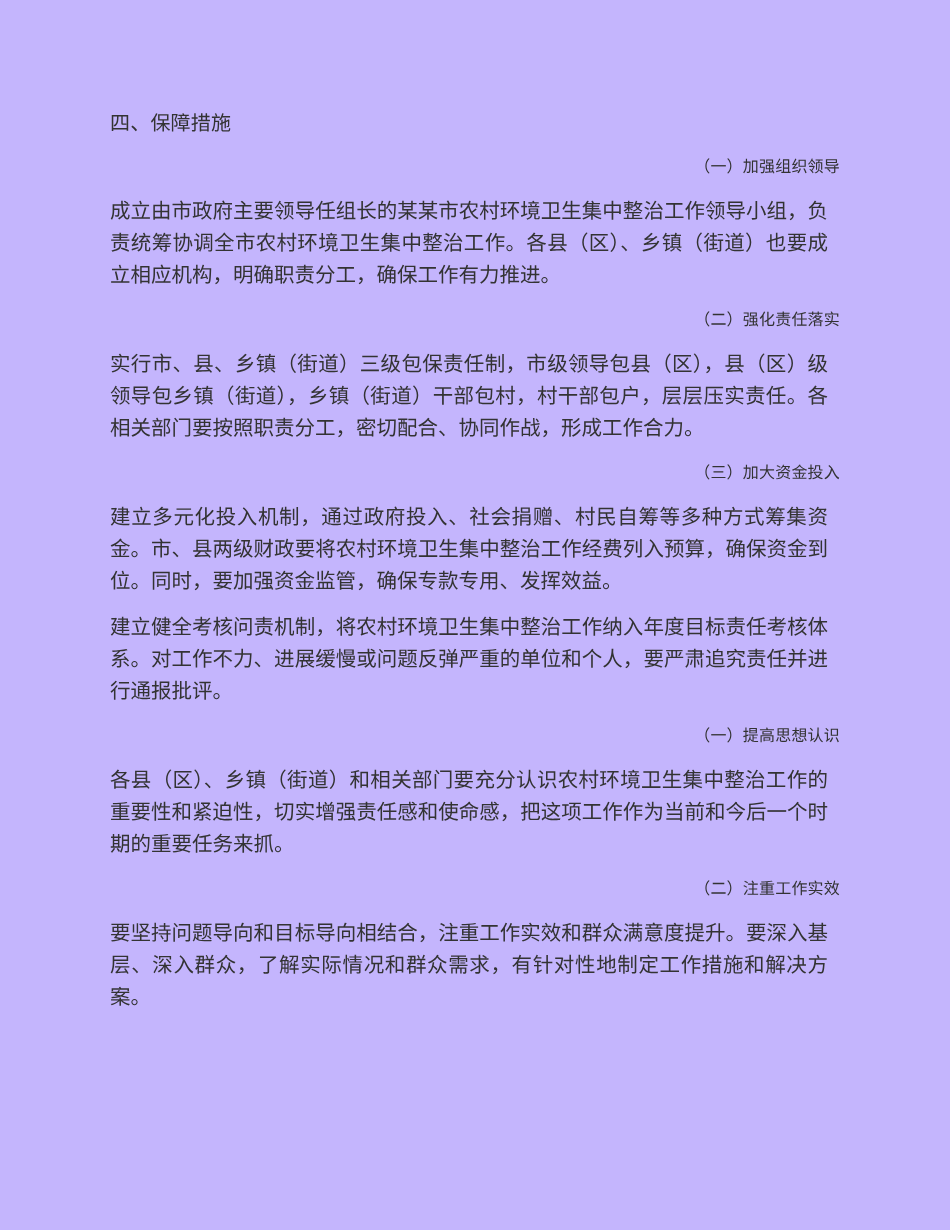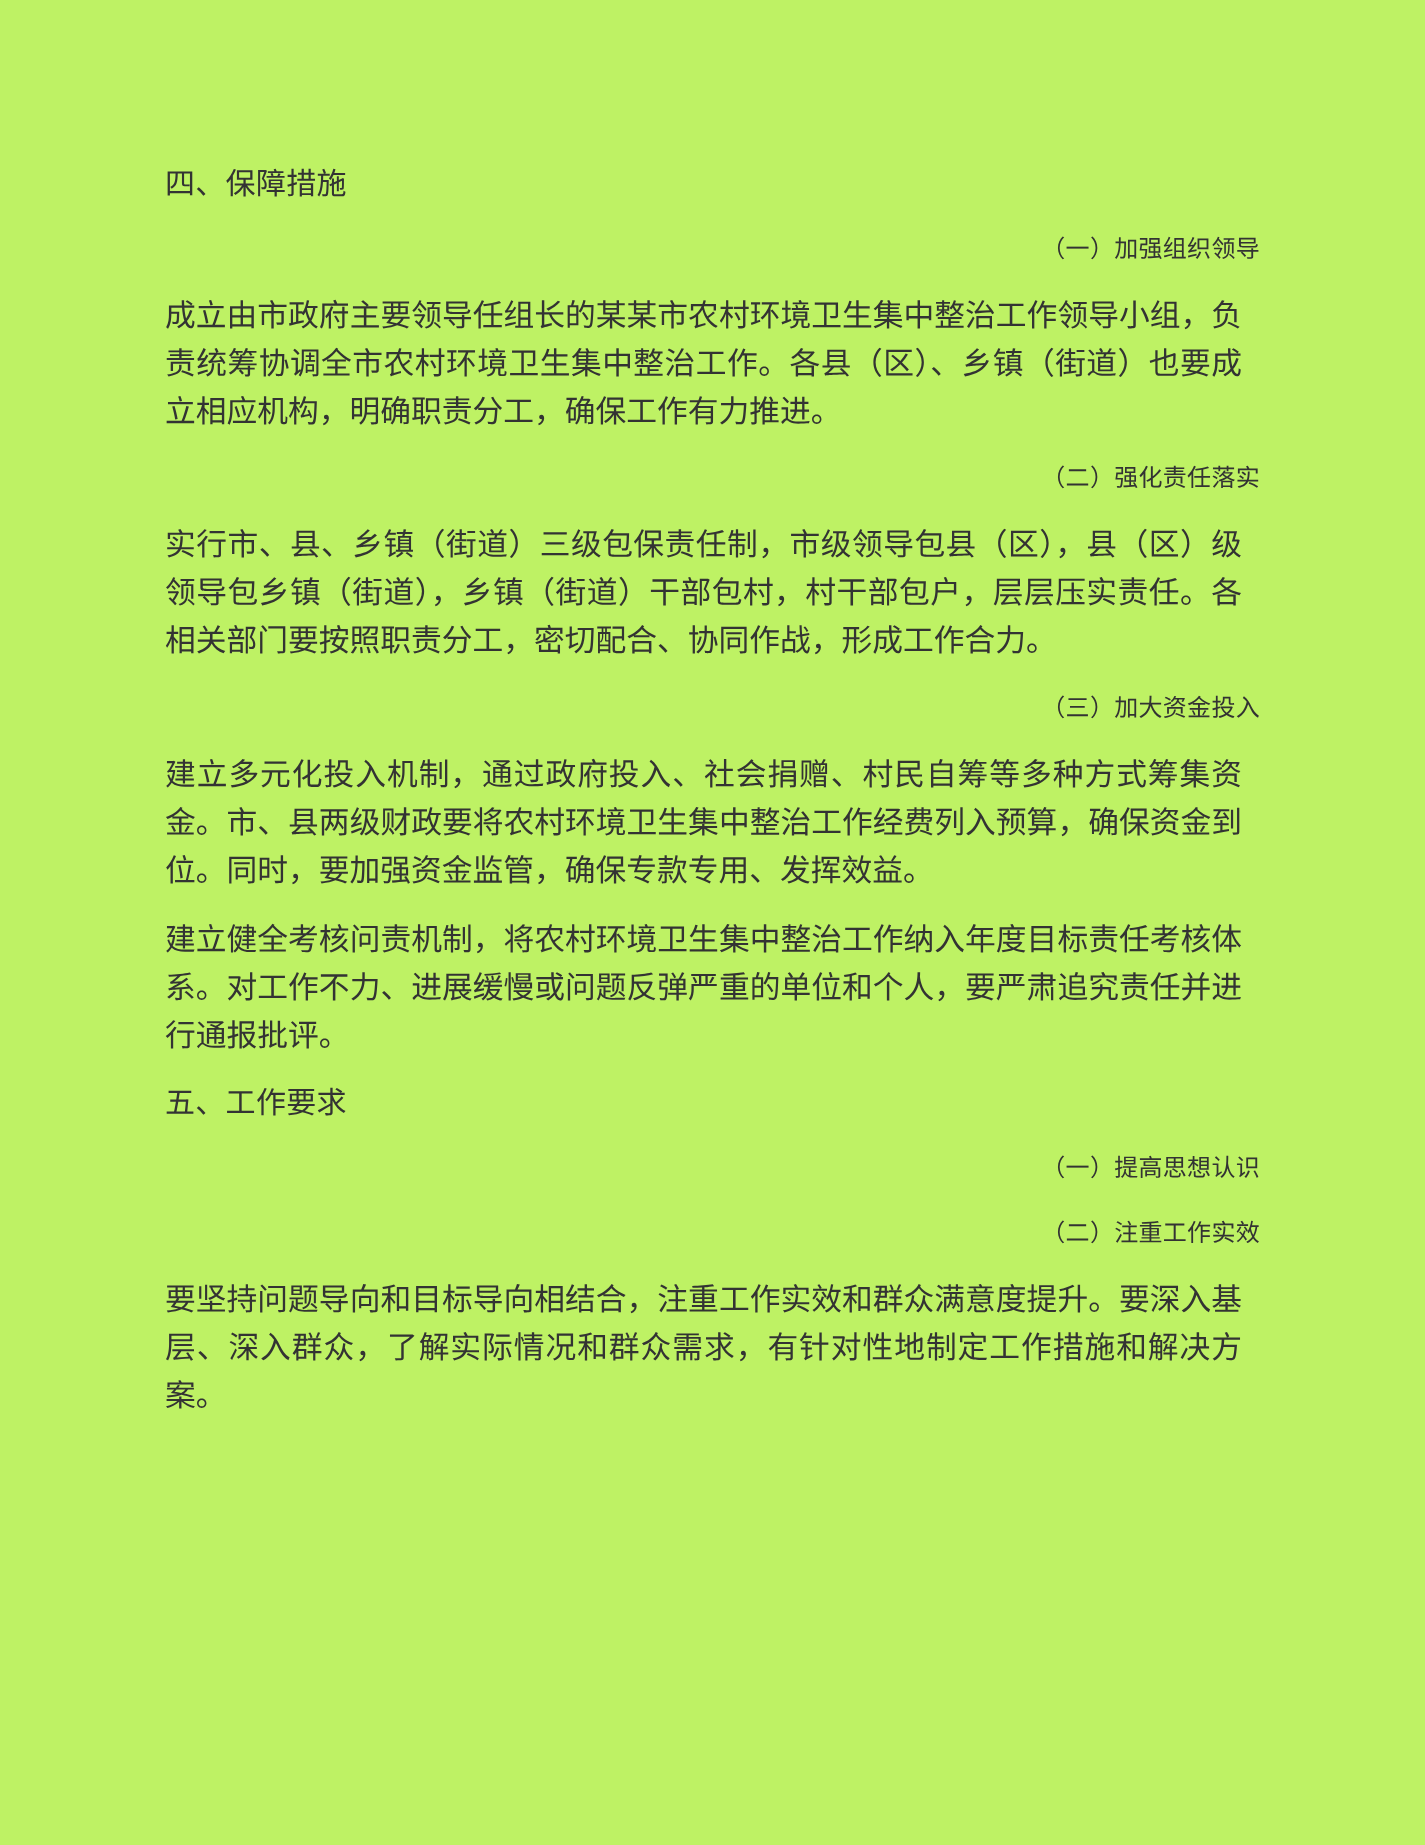--- a/index.html
+++ b/index.html
@@ -15,21 +15,21 @@
     color: #333333;
     -webkit-font-smoothing: antialiased;
     overflow: hidden;
   }
   .page {
     position: relative;
     width: 950px;
     height: 1230px;
     box-sizing: border-box;
     padding: 108px 110px 0 110px;
-    background: #bef264;
+    background: #c4b5fd;
   }
   .doc-body {
     width: 730px;
   }
   
   .h1-line {
     font-size: 20px;
     line-height: 30px;
     margin: 0 0 14px 0;
     letter-spacing: 0.2px;
@@ -73,21 +73,21 @@
 
     <div class="h2-line">（二）强化责任落实</div>
     <div class="p-line">实行市、县、乡镇（街道）三级包保责任制，市级领导包县（区），县（区）级领导包乡镇（街道），乡镇（街道）干部包村，村干部包户，层层压实责任。各相关部门要按照职责分工，密切配合、协同作战，形成工作合力。</div>
 
     <div class="h2-line">（三）加大资金投入</div>
     <div class="p-line">建立多元化投入机制，通过政府投入、社会捐赠、村民自筹等多种方式筹集资金。市、县两级财政要将农村环境卫生集中整治工作经费列入预算，确保资金到位。同时，要加强资金监管，确保专款专用、发挥效益。</div>
 
 
     <div class="p-line">建立健全考核问责机制，将农村环境卫生集中整治工作纳入年度目标责任考核体系。对工作不力、进展缓慢或问题反弹严重的单位和个人，要严肃追究责任并进行通报批评。</div>
 
-    <div class="h1-line">五、工作要求</div>
 
     <div class="h2-line">（一）提高思想认识</div>
+    <div class="p-line">各县（区）、乡镇（街道）和相关部门要充分认识农村环境卫生集中整治工作的重要性和紧迫性，切实增强责任感和使命感，把这项工作作为当前和今后一个时期的重要任务来抓。</div>
 
     <div class="h2-line">（二）注重工作实效</div>
     <div class="p-line">要坚持问题导向和目标导向相结合，注重工作实效和群众满意度提升。要深入基层、深入群众，了解实际情况和群众需求，有针对性地制定工作措施和解决方案。</div>
 
   </div>
 </div>
 
 </body></html>

